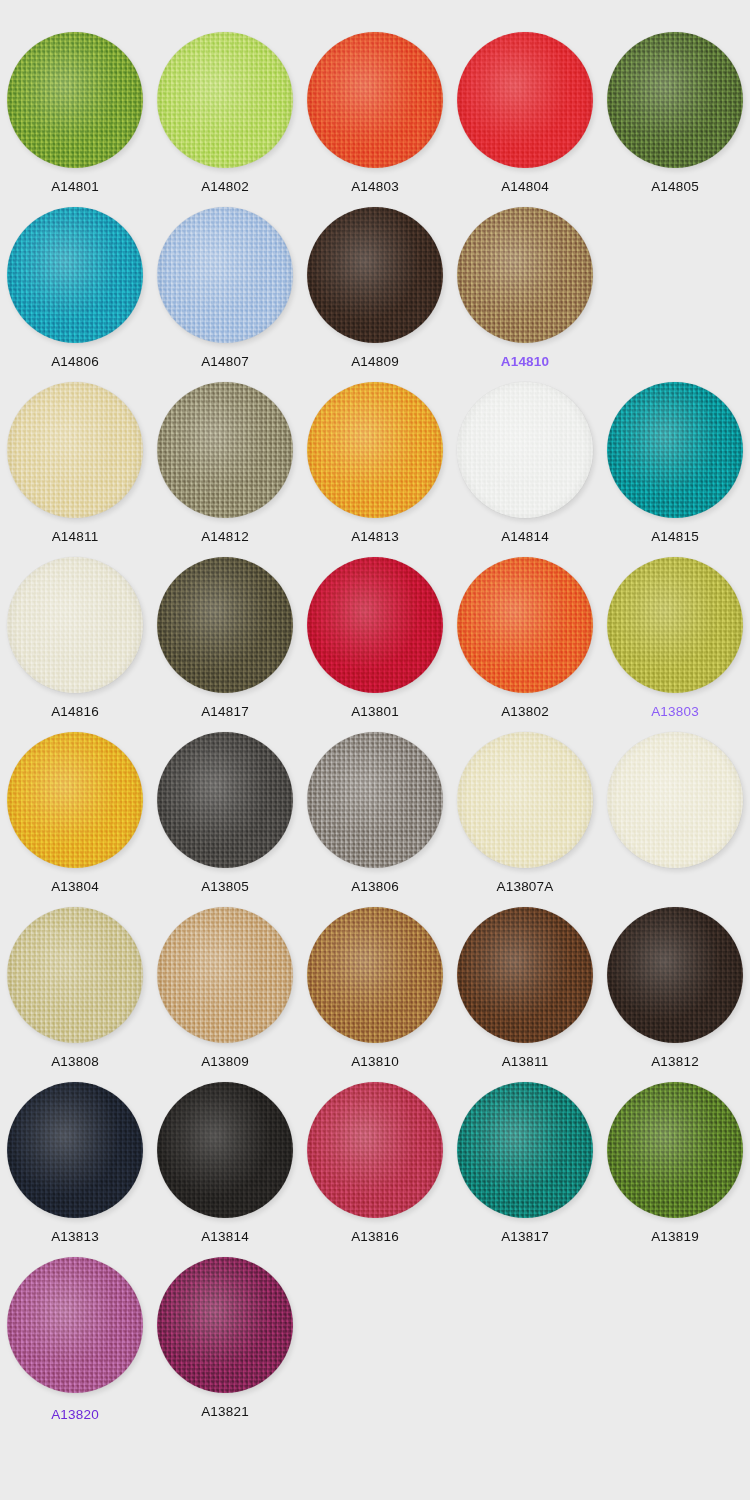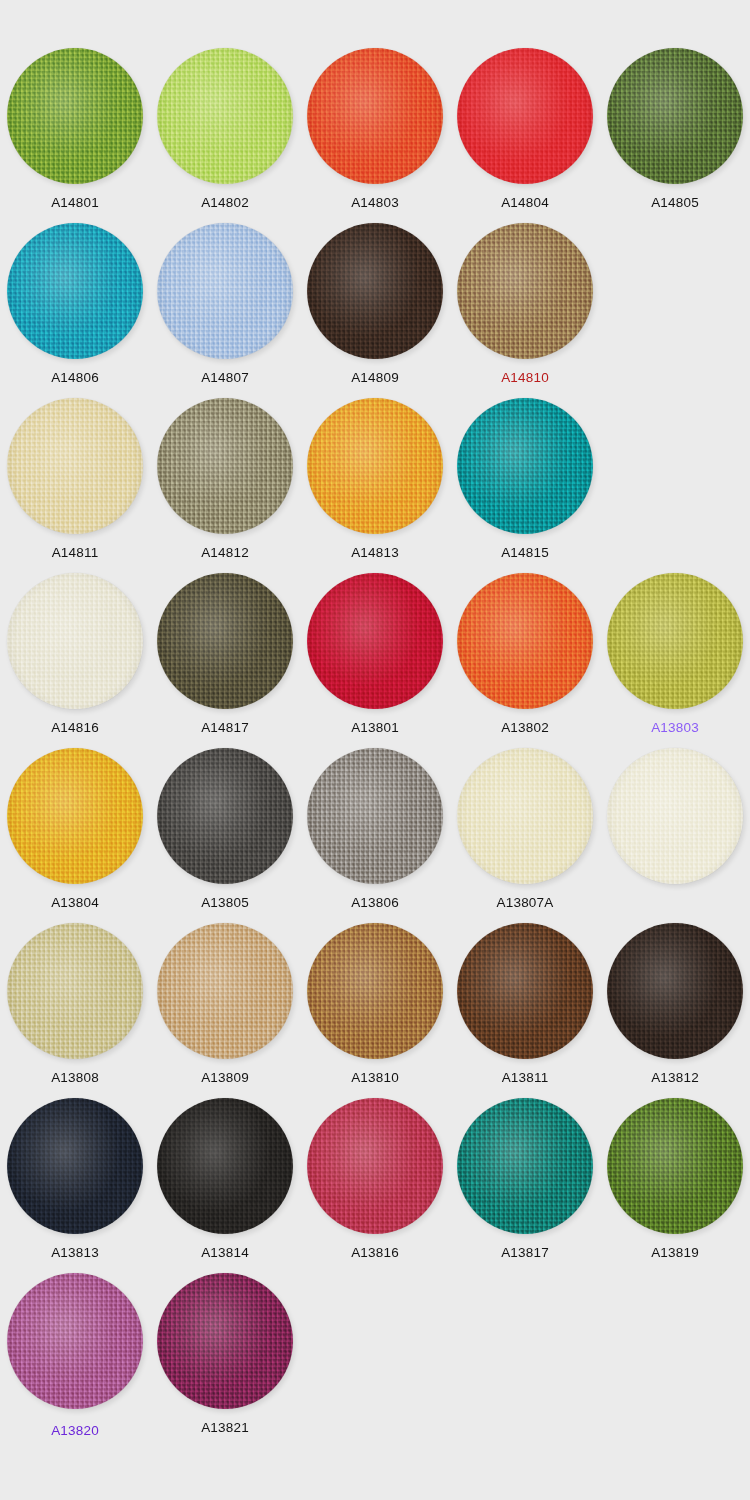--- a/index.html
+++ b/index.html
@@ -14,21 +14,21 @@
     font-family: "Liberation Sans", "DejaVu Sans", sans-serif;
     overflow: hidden;
     position: relative;
   }
 
   #swatch-board {
     position: relative;
     width: 750px;
     height: 1500px;
     background: #ebebeb;
-    padding-top: 48px;
+    padding-top: 32px;
     box-sizing: border-box;
   }
 
   .swatch-row {
     display: flex;
     width: 750px;
     height: 175px;
     box-sizing: border-box;
   }
 
@@ -158,35 +158,39 @@
       <div class="swatch-cell">
         <div class="swatch-disc" style="background-color: rgb(169, 193, 225);"></div>
         <div class="swatch-label" style="color: rgb(20, 20, 20);">A14807</div>
       </div>
       <div class="swatch-cell">
         <div class="swatch-disc" style="background-color: rgb(59, 42, 33);"></div>
         <div class="swatch-label" style="color: rgb(20, 20, 20);">A14809</div>
       </div>
       <div class="swatch-cell">
         <div class="swatch-disc" style="background-color: rgb(154, 123, 82);"></div>
-        <div class="swatch-label" style="color: #b91c1c;">A14810</div>
+        <div class="swatch-label" style="color: #8b5cf6; font-weight: bold;">A14810</div>
       </div>
     </div>
     <div class="swatch-row">
       <div class="swatch-cell">
         <div class="swatch-disc" style="background-color: rgb(227, 214, 168);"></div>
         <div class="swatch-label" style="color: rgb(20, 20, 20);">A14811</div>
       </div>
       <div class="swatch-cell">
         <div class="swatch-disc" style="background-color: rgb(145, 139, 110);"></div>
         <div class="swatch-label" style="color: rgb(20, 20, 20);">A14812</div>
       </div>
       <div class="swatch-cell">
         <div class="swatch-disc" style="background-color: rgb(232, 160, 44);"></div>
         <div class="swatch-label" style="color: rgb(20, 20, 20);">A14813</div>
+      </div>
+      <div class="swatch-cell">
+        <div class="swatch-disc" style="background-color: rgb(239, 240, 238);"></div>
+        <div class="swatch-label" style="color: rgb(20, 20, 20);">A14814</div>
       </div>
       <div class="swatch-cell">
         <div class="swatch-disc" style="background-color: rgb(12, 142, 147);"></div>
         <div class="swatch-label" style="color: rgb(20, 20, 20);">A14815</div>
       </div>
     </div>
     <div class="swatch-row">
       <div class="swatch-cell">
         <div class="swatch-disc" style="background-color: rgb(233, 230, 213);"></div>
         <div class="swatch-label" style="color: rgb(20, 20, 20);">A14816</div>

